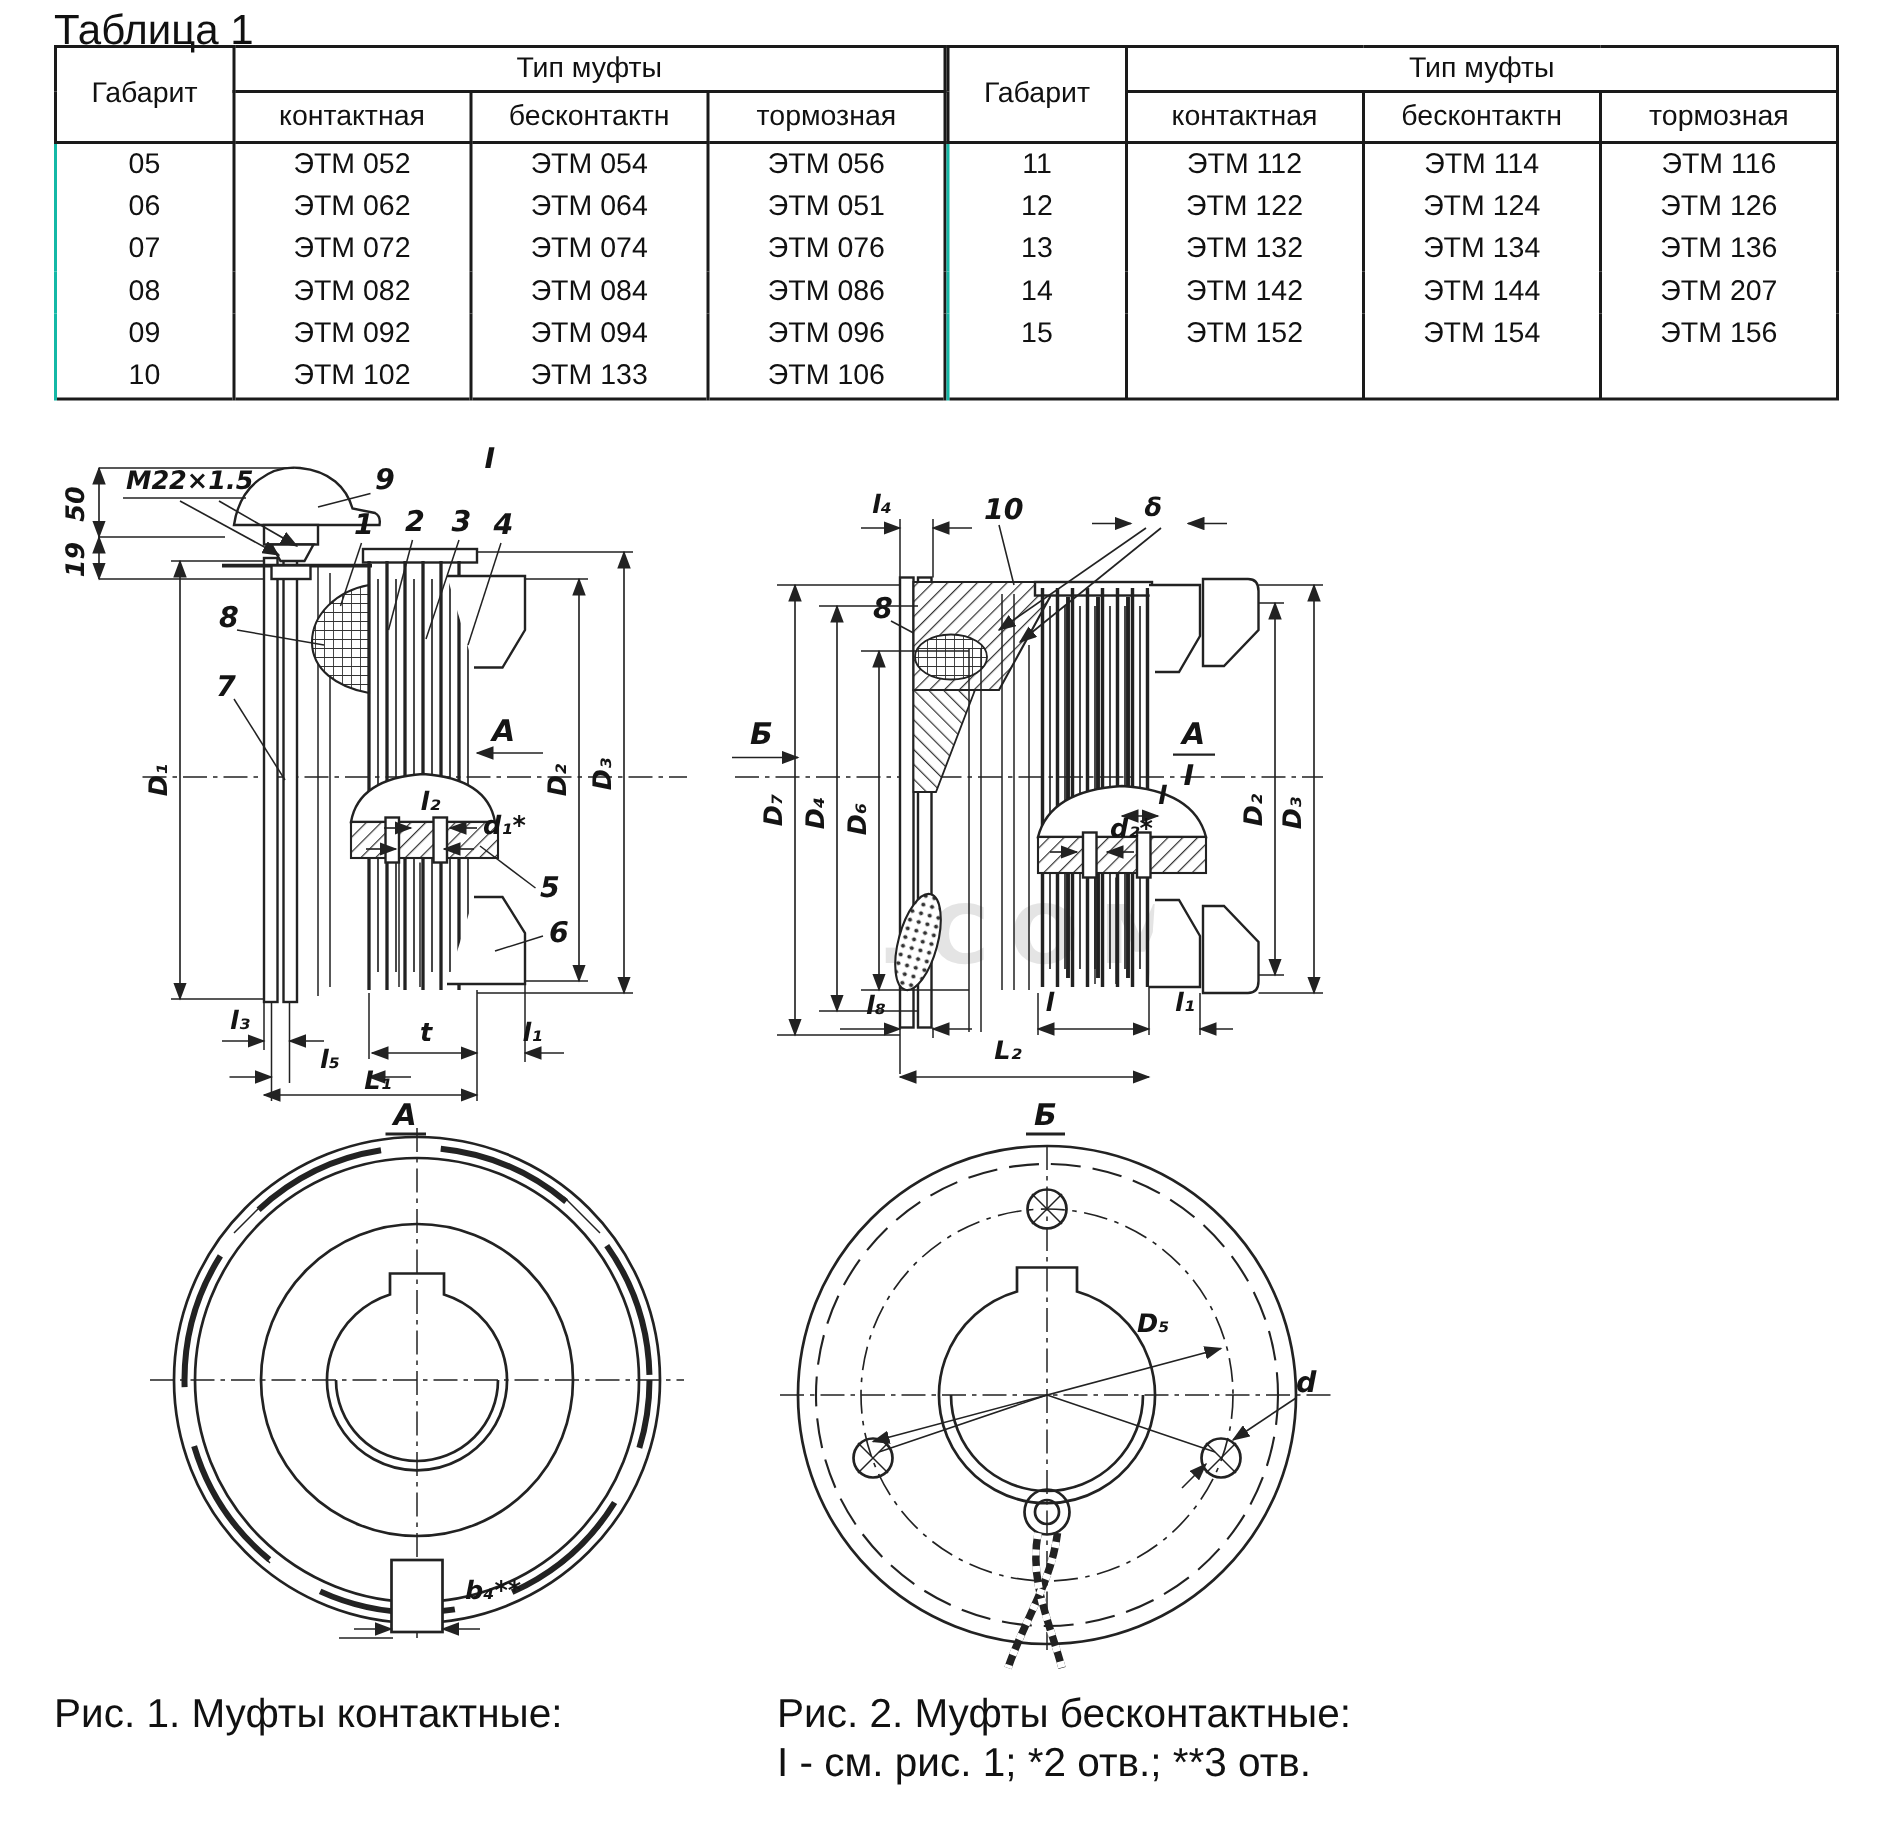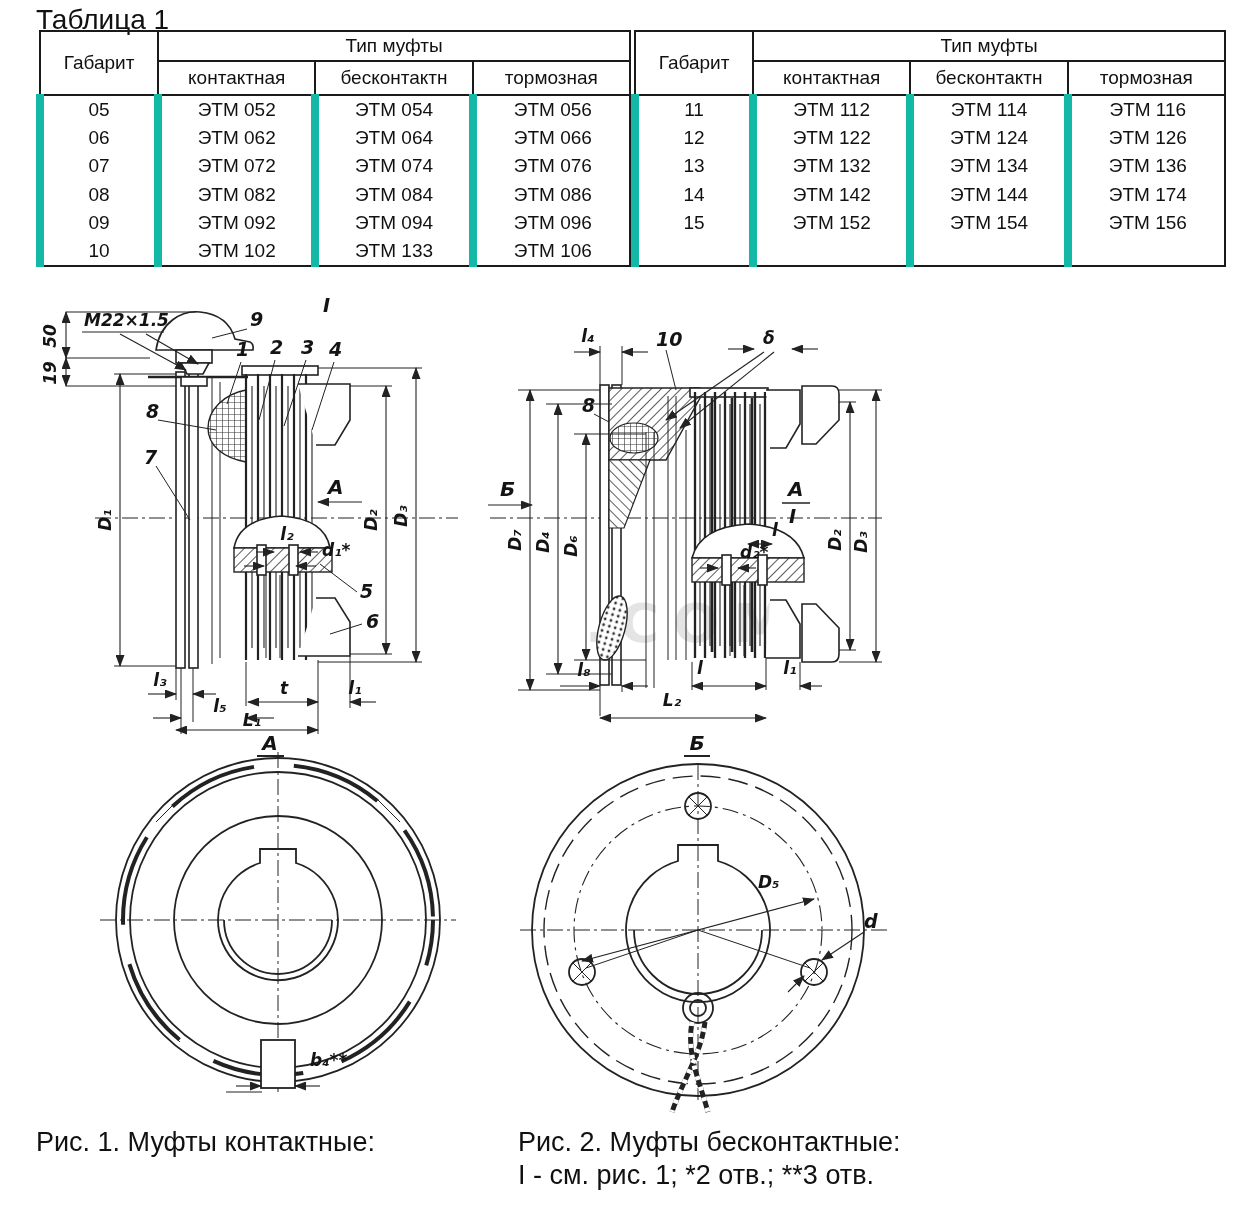--- a/index.html
+++ b/index.html
@@ -4,21 +4,21 @@
 <style>
   html,body{margin:0;padding:0;background:#fff;}
   .page{position:relative;width:1253px;height:1214px;background:#fff;overflow:hidden;
         font-family:"Liberation Sans",sans-serif;color:#111;}
   .doc-title{position:absolute;left:36px;top:4px;font-size:28px;color:#111;}
   .tables{position:absolute;left:36px;top:30px;width:1190px;display:flex;align-items:center;}
   table.tbl{border-collapse:collapse;table-layout:fixed;width:50%;border:2.5px solid #1a1a1a;}
   table.tbl th, table.tbl td{font-size:19px;font-weight:400;color:#111;text-align:center;padding:0;}
   table.tbl th{border:2px solid #1a1a1a;}
   table.tbl thead{border-bottom:2.5px solid #1a1a1a;}
-  table.tbl td{border-left:8px solid #14b8a6;border-right:2px solid #1a1a1a;border-top:none;border-bottom:none;}
+  table.tbl td{border-left:2px solid #14b8a6;border-right:2px solid #1a1a1a;border-top:none;border-bottom:none;}
   tr.hr1{height:30px;} tr.hr2{height:34px;}
   table.tbl tbody tr{height:28.5px;}
   col.c0{width:20%;} col.cx{width:26.66%;}
   .drawings{position:absolute;left:0;top:290px;width:1253px;height:840px;}
   .cap{position:absolute;font-size:27px;line-height:33px;color:#111;}
   
   .s{stroke:#222;fill:none;stroke-width:1.8;}
   .wh{fill:#fff;stroke:#222;stroke-width:1.6;}
   .thin{stroke:#222;stroke-width:1;fill:none;}
   .dim{stroke:#222;stroke-width:1.1;fill:none;}
@@ -58,21 +58,21 @@
         <tr>
           <td>05</td>
           <td>ЭТМ 052</td>
           <td>ЭТМ 054</td>
           <td>ЭТМ 056</td>
         </tr>
         <tr>
           <td>06</td>
           <td>ЭТМ 062</td>
           <td>ЭТМ 064</td>
-          <td>ЭТМ 066</td>
+          <td>ЭТМ 051</td>
         </tr>
         <tr>
           <td>07</td>
           <td>ЭТМ 072</td>
           <td>ЭТМ 074</td>
           <td>ЭТМ 076</td>
         </tr>
         <tr>
           <td>08</td>
           <td>ЭТМ 082</td>
@@ -128,21 +128,21 @@
         <tr>
           <td>13</td>
           <td>ЭТМ 132</td>
           <td>ЭТМ 134</td>
           <td>ЭТМ 136</td>
         </tr>
         <tr>
           <td>14</td>
           <td>ЭТМ 142</td>
           <td>ЭТМ 144</td>
-          <td>ЭТМ 174</td>
+          <td>ЭТМ 207</td>
         </tr>
         <tr>
           <td>15</td>
           <td>ЭТМ 152</td>
           <td>ЭТМ 154</td>
           <td>ЭТМ 156</td>
         </tr>
         <tr>
           <td></td>
           <td></td>

